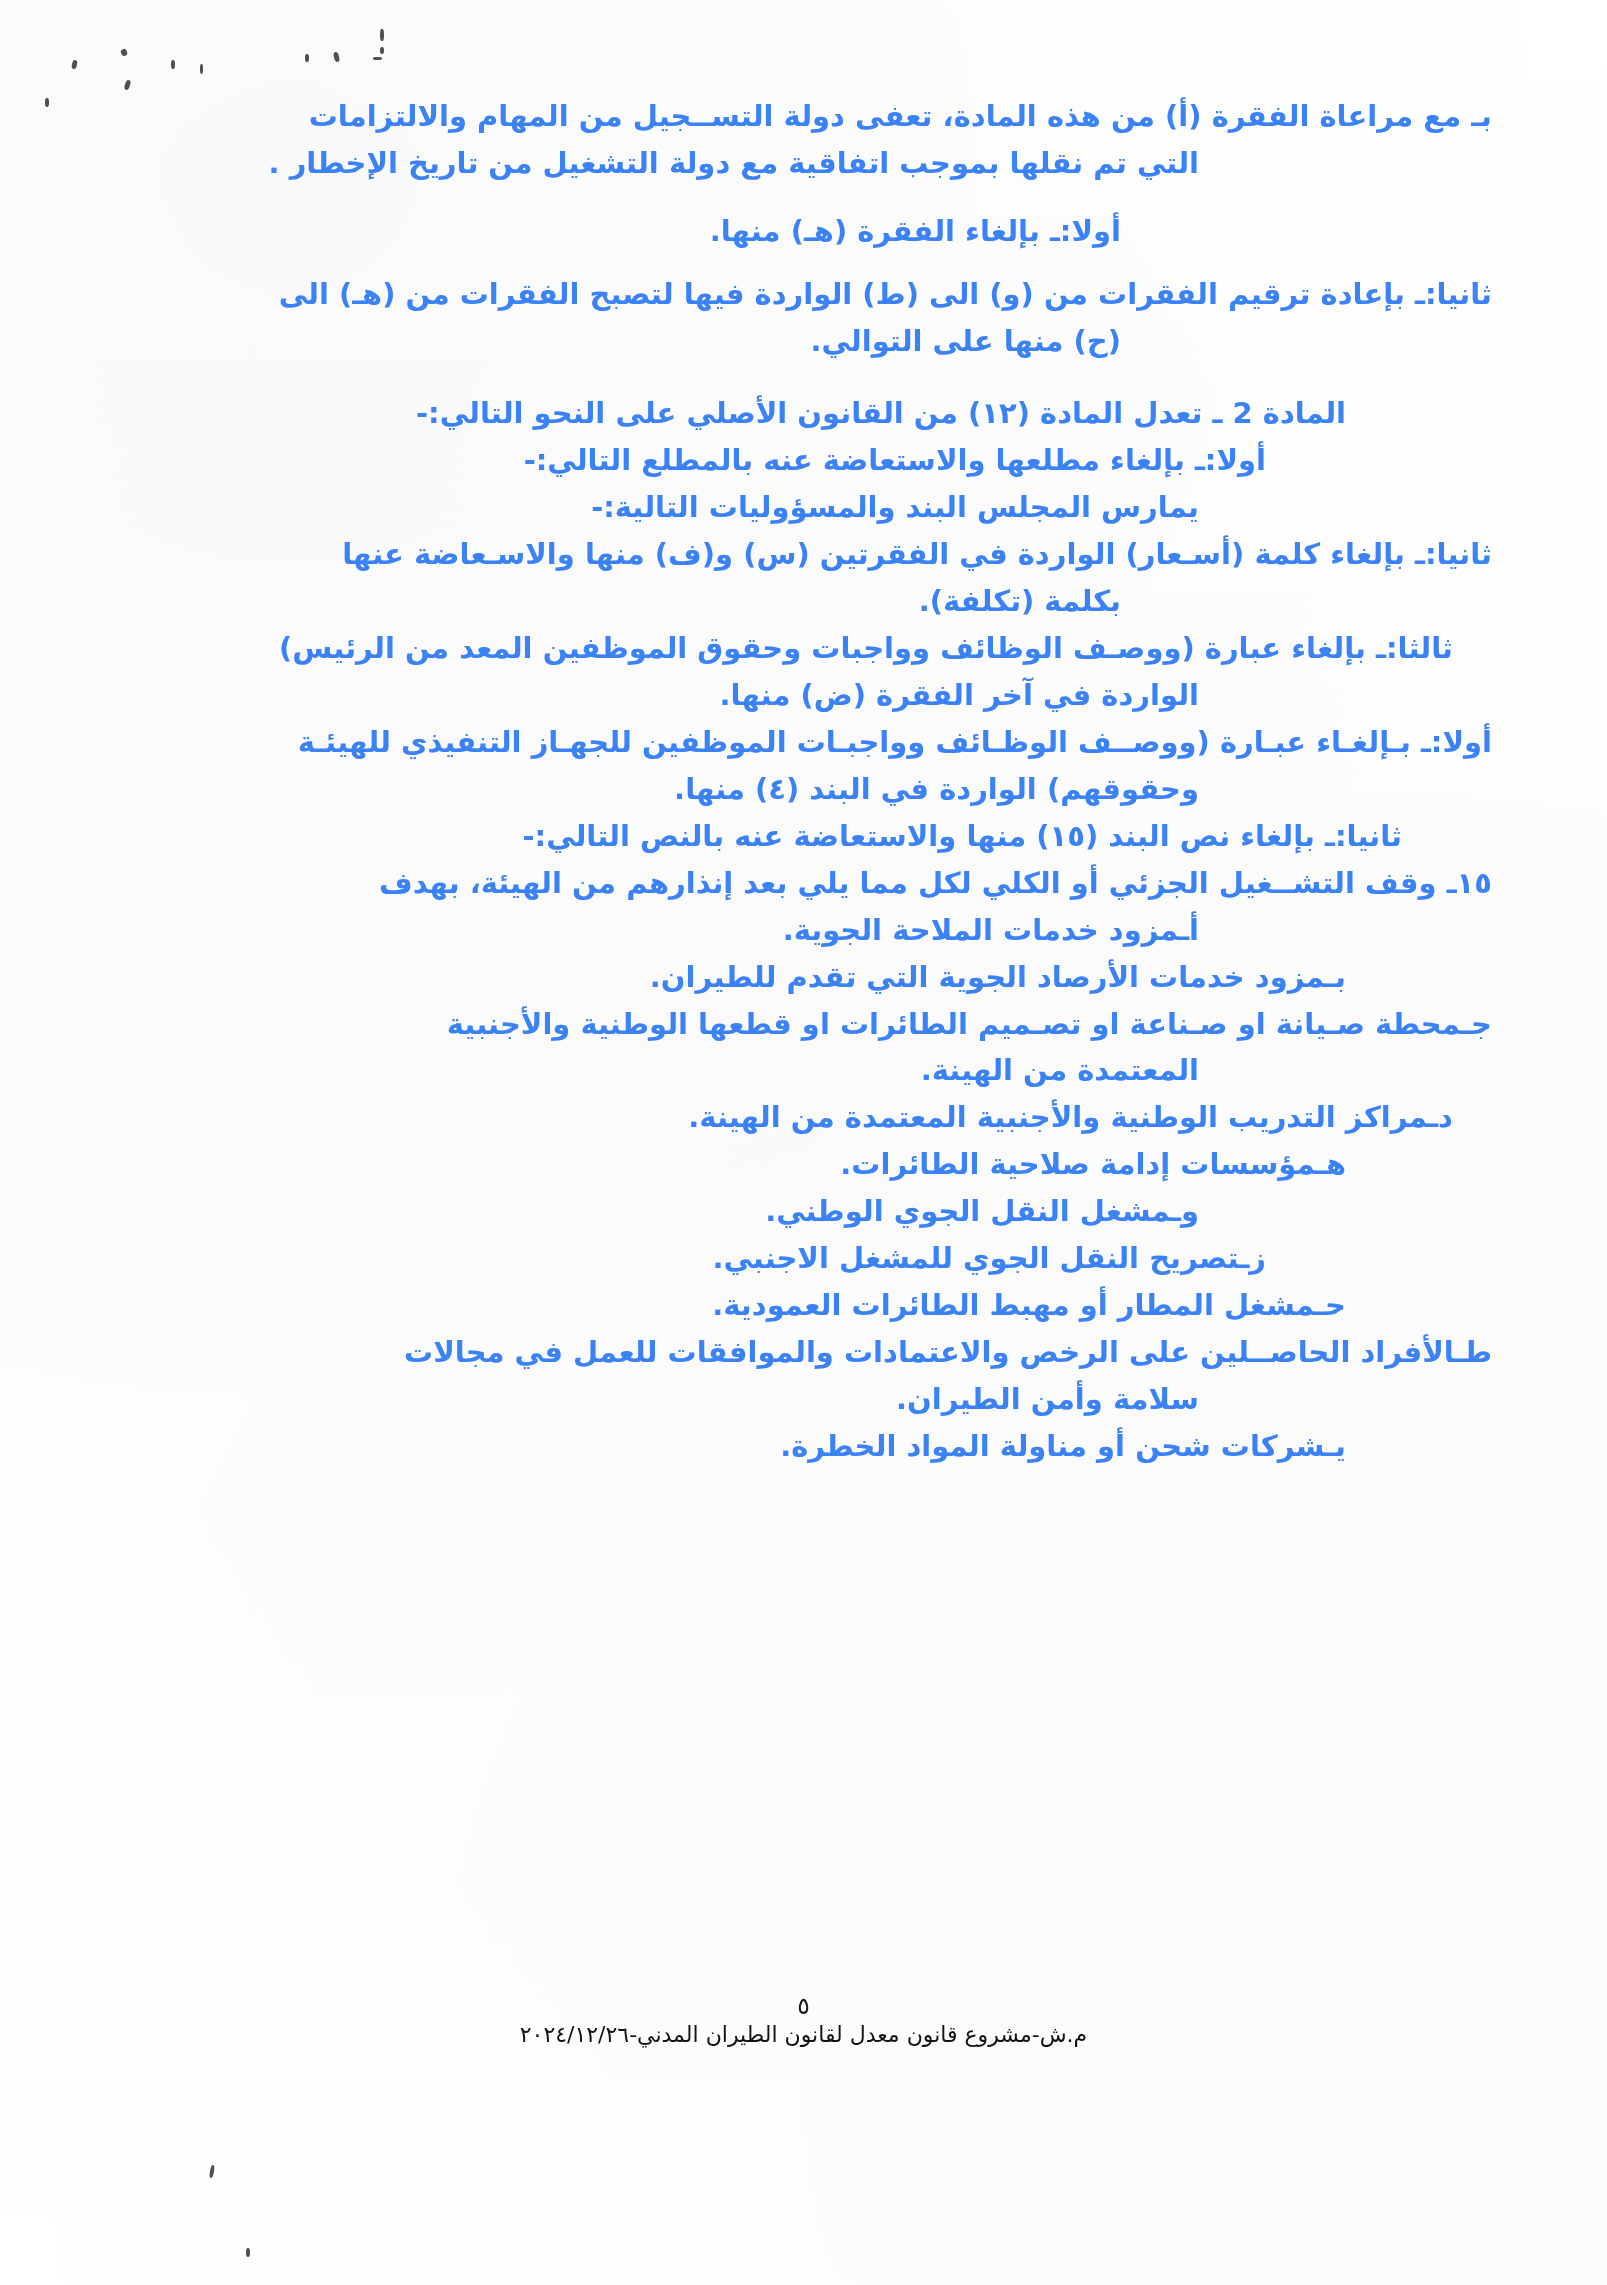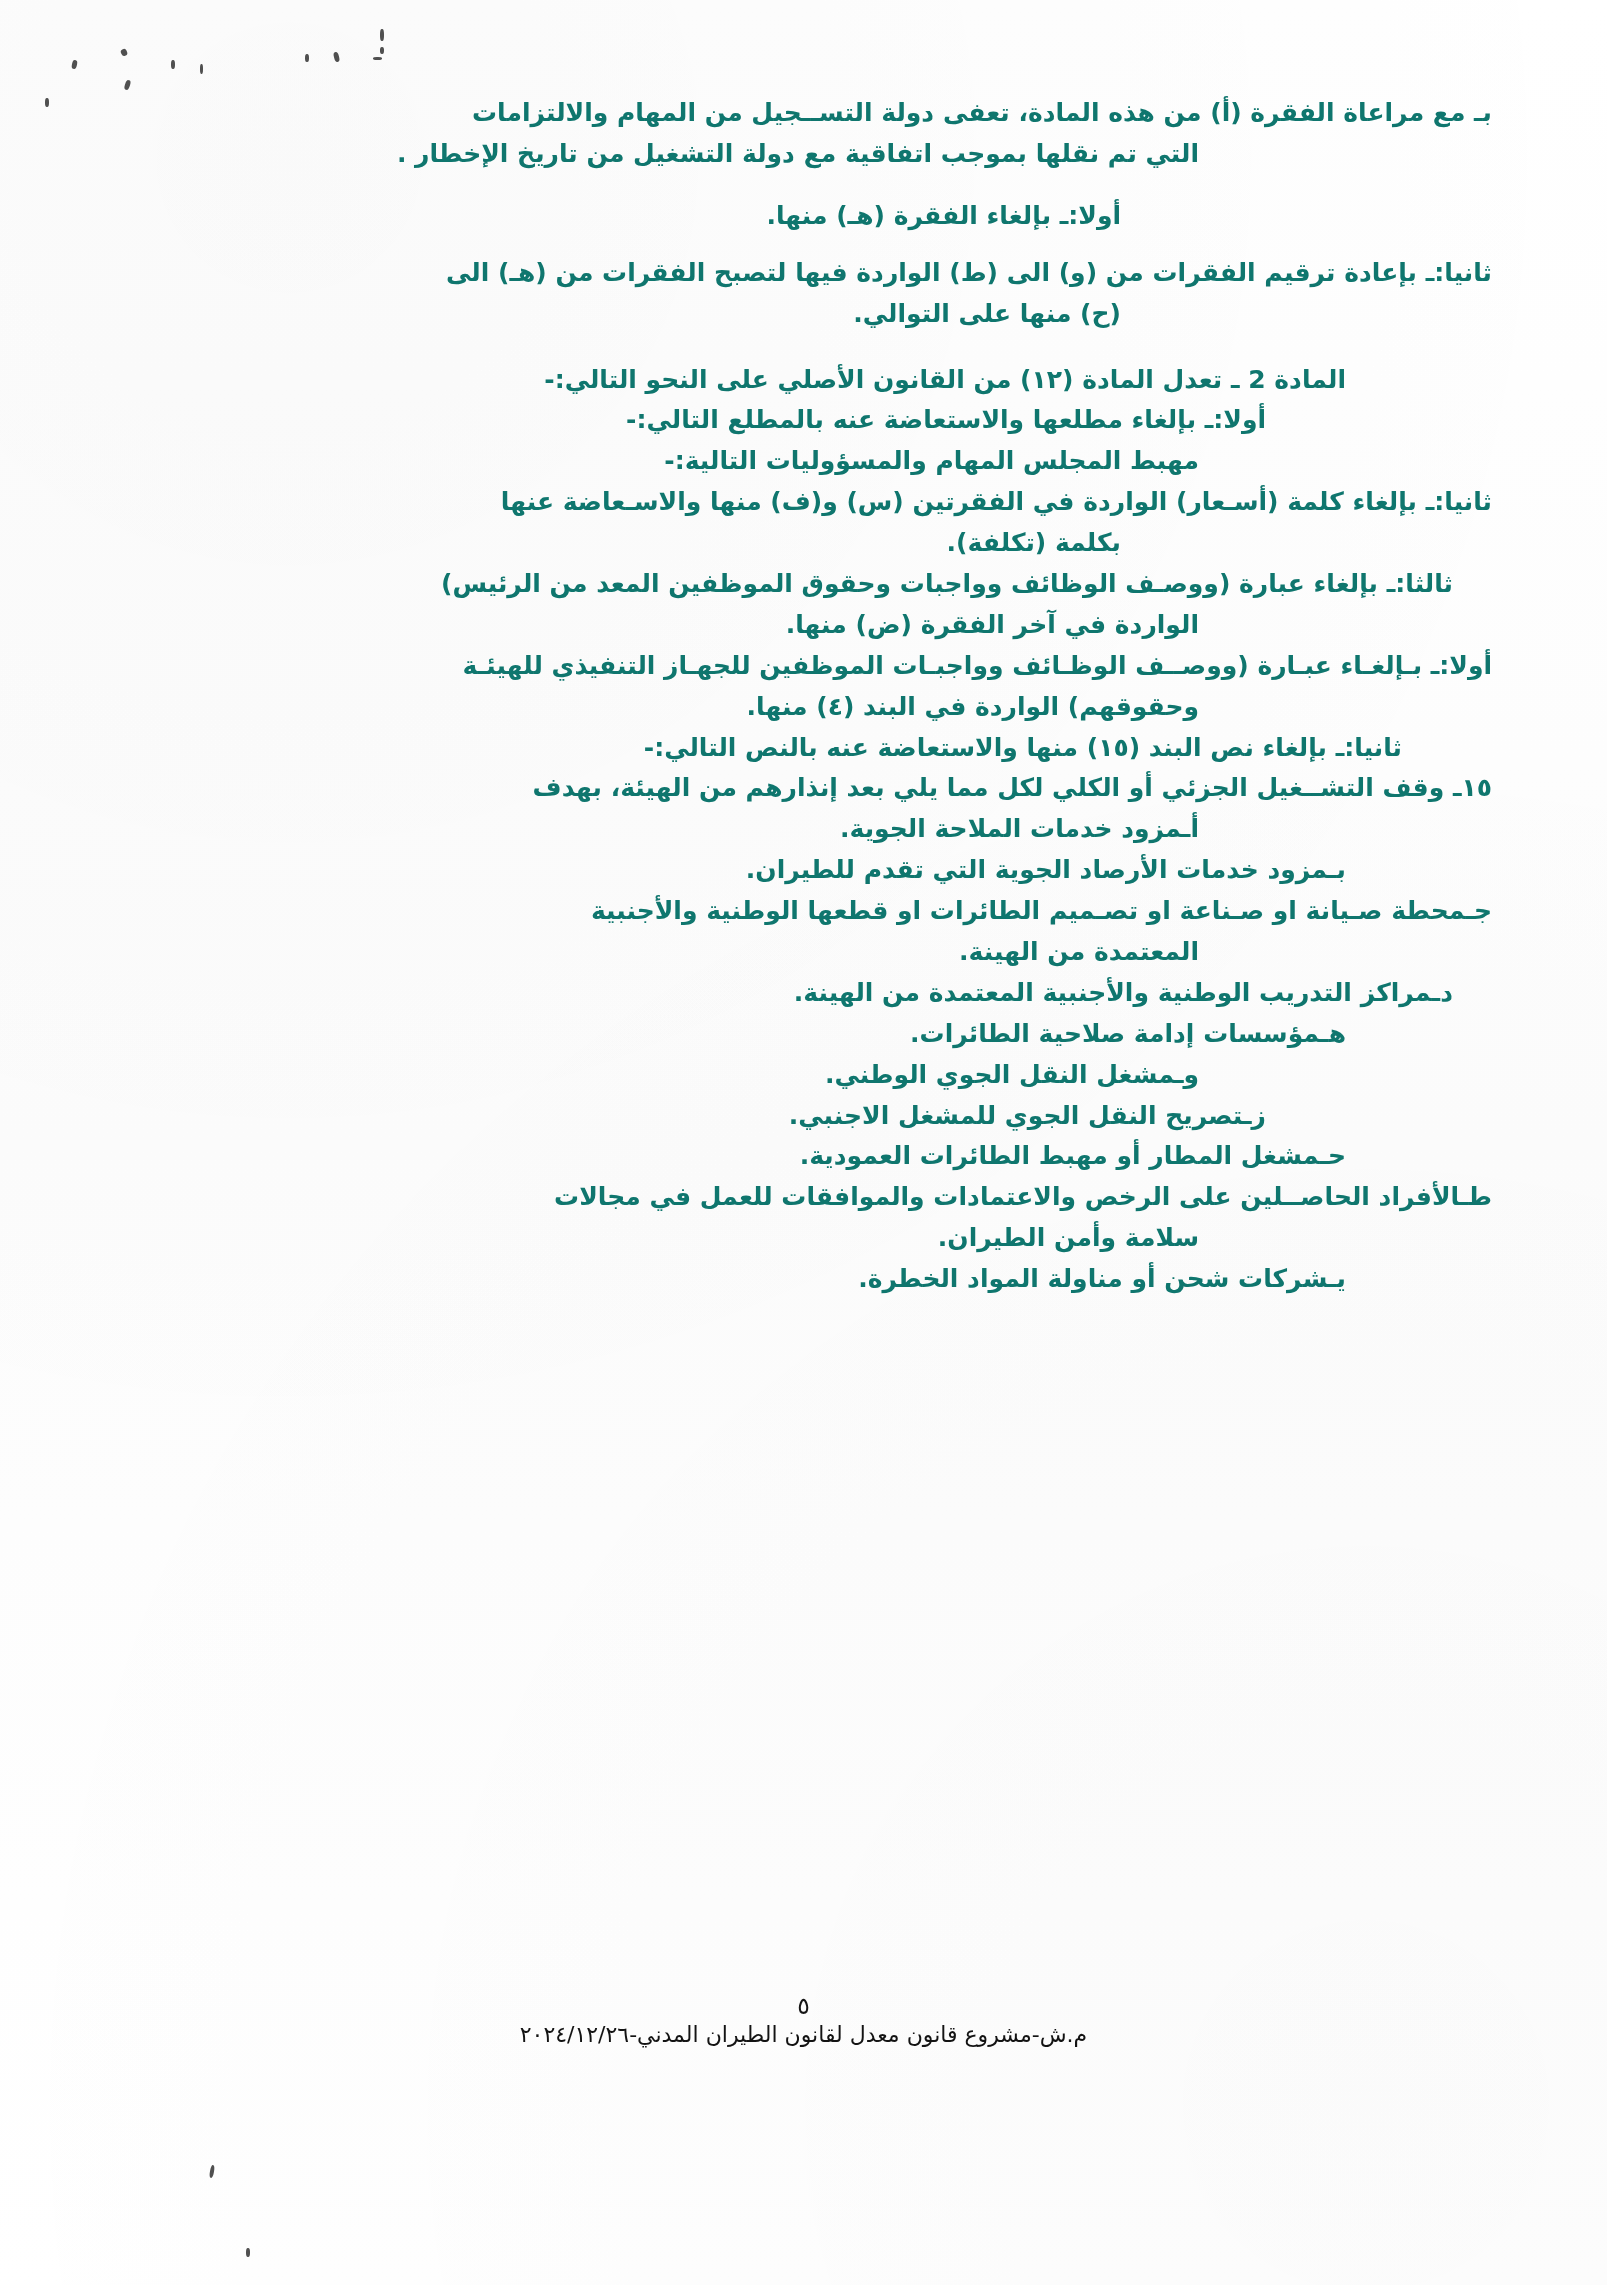--- a/index.html
+++ b/index.html
@@ -34,23 +34,23 @@
     position: absolute;
     top: 0;
     right: 0;
     left: 0;
     padding: 94px 115px 0 115px;
     box-sizing: border-box;
   }
   .body-text {
     font-family: "DejaVu Sans", sans-serif;
     font-weight: 700;
-    font-size: 25px;
+    font-size: 29px;
     line-height: 1.52;
-    color: #0f766e;
+    color: #3b82f6;
     text-align: justify;
     text-justify: inter-word;
     direction: rtl;
     margin: 0;
     letter-spacing: 0px;
   }
   .blk {
     margin: 0 0 2.9px 0;
   }
   
@@ -134,21 +134,21 @@
 
     <div class="gap-sm"></div>
 
     <p class="body-text blk ind-0">ثانيا:ـ بإعادة ترقيم الفقرات من (و) الى (ط) الواردة فيها لتصبح الفقرات من (هـ) الى</p>
     <p class="body-text blk ind-3xl right-ish">(ح) منها على التوالي.</p>
 
     <div class="gap-md"></div>
 
     <p class="body-text blk ind-lg right-ish">المادة 2 ـ تعدل المادة (١٢) من القانون الأصلي على النحو التالي:-</p>
     <p class="body-text blk ind-xl right-ish">أولا:ـ بإلغاء مطلعها والاستعاضة عنه بالمطلع التالي:-</p>
-    <p class="body-text blk ind-2xl right-ish">مهبط المجلس المهام والمسؤوليات التالية:-</p>
+    <p class="body-text blk ind-2xl right-ish">يمارس المجلس البند والمسؤوليات التالية:-</p>
     <p class="body-text blk ind-0">ثانيا:ـ بإلغاء كلمة (أسـعار) الواردة في الفقرتين (س) و(ف) منها والاسـعاضة عنها</p>
     <p class="body-text blk ind-3xl right-ish">بكلمة (تكلفة).</p>
     <p class="body-text blk ind-sm right-ish">ثالثا:ـ بإلغاء عبارة (ووصـف الوظائف وواجبات وحقوق الموظفين المعد من الرئيس)</p>
     <p class="body-text blk ind-2xl right-ish">الواردة في آخر الفقرة (ض) منها.</p>
 
     <p class="body-text blk ind-0">أولا:ـ بـإلغـاء عبـارة (ووصــف الوظـائف وواجبـات الموظفين للجهـاز التنفيذي للهيئـة</p>
     <p class="body-text blk ind-2xl right-ish">وحقوقهم) الواردة في البند (٤) منها.</p>
     <p class="body-text blk ind-md right-ish">ثانيا:ـ بإلغاء نص البند (١٥) منها والاستعاضة عنه بالنص التالي:-</p>
 
     <p class="body-text blk ind-0">١٥ـ وقف التشــغيل الجزئي أو الكلي لكل مما يلي بعد إنذارهم من الهيئة، بهدف</p>

